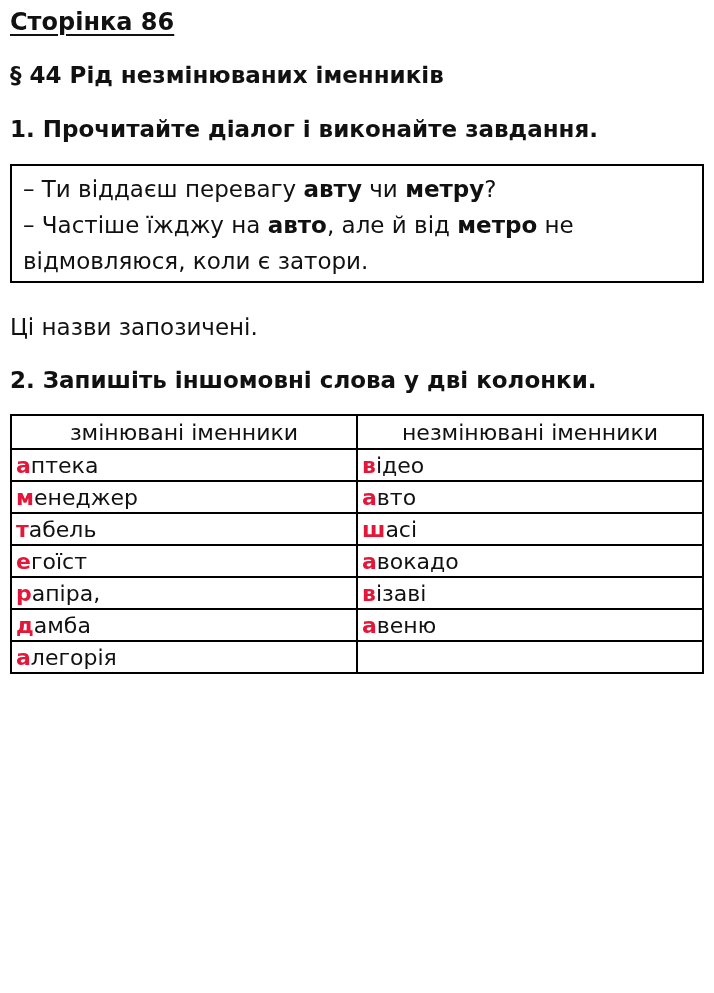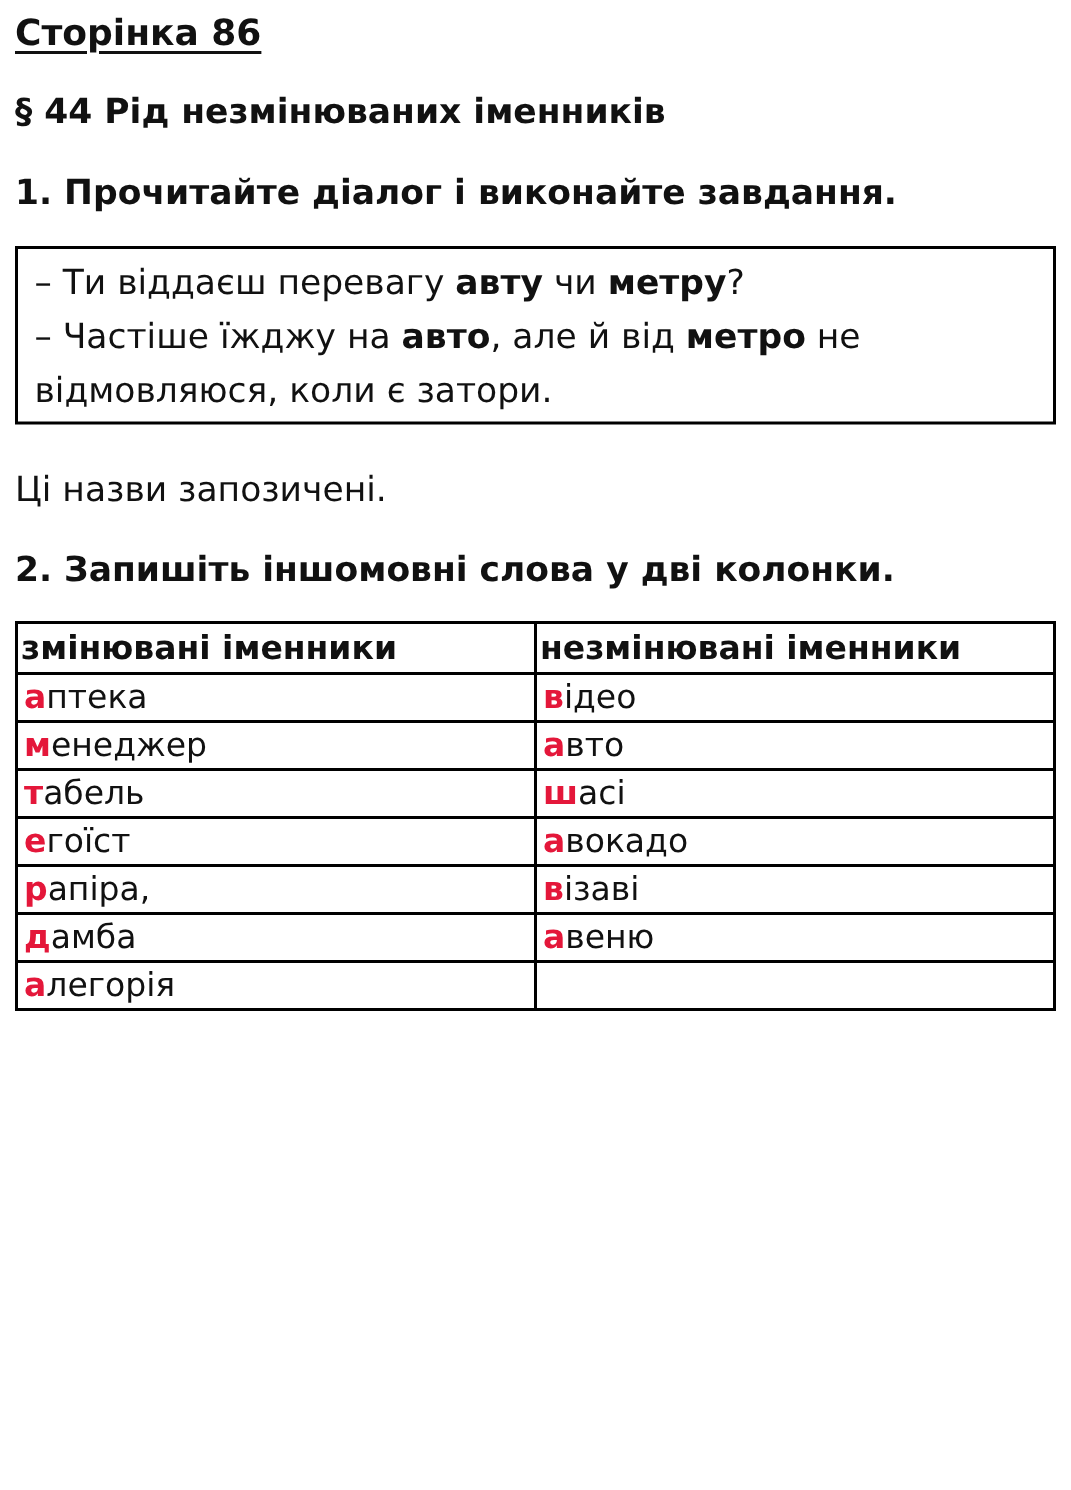--- a/index.html
+++ b/index.html
@@ -55,22 +55,22 @@
   .task2-heading { margin-top: 19px; }
   table.words-table {
     margin-top: 16px;
     width: 694px;
     border-collapse: collapse;
     table-layout: fixed;
   }
   table.words-table th {
     border: 2px solid #000000;
     font-size: 22px;
-    font-weight: 700;
-    text-align: left;
+    font-weight: 400;
+    text-align: center;
     height: 30px;
     padding: 1px 2px;
   }
   table.words-table td {
     border: 2px solid #000000;
     font-size: 22px;
     font-weight: 400;
     text-align: left;
     height: 28px;
     padding: 1px 2px 1px 4px;

